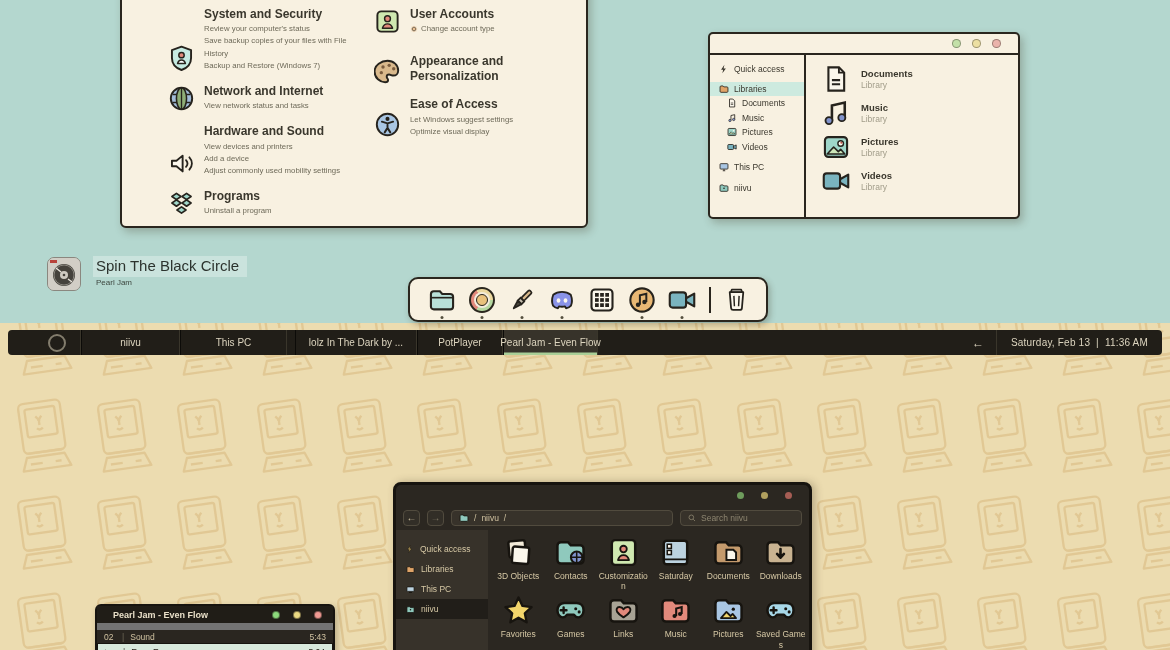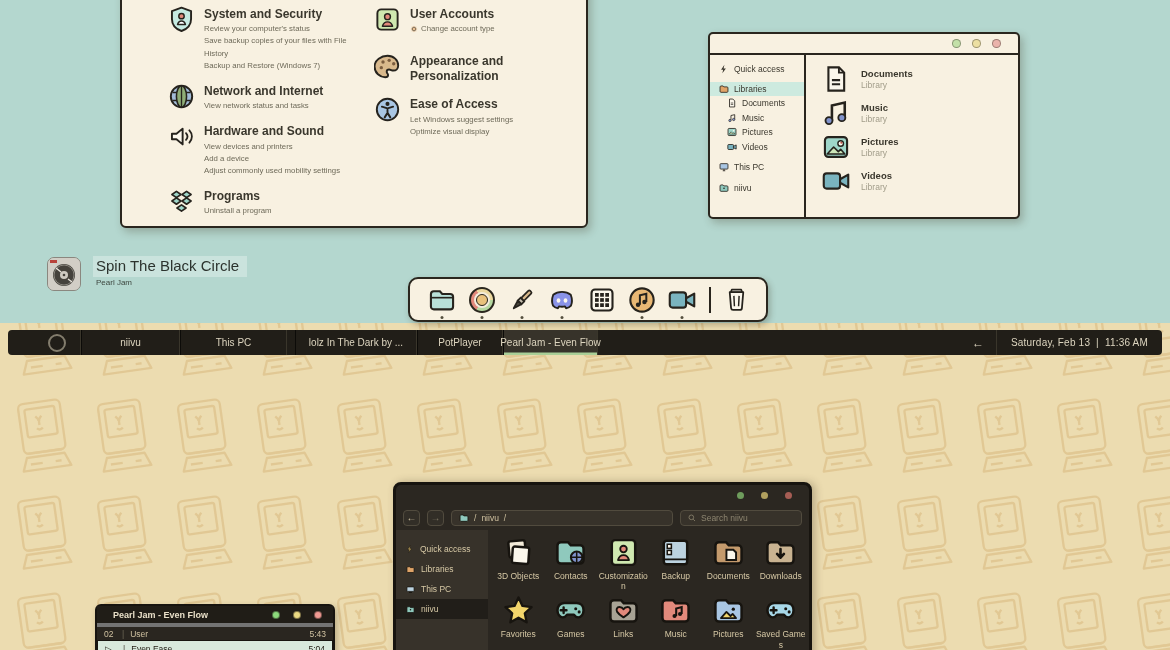--- a/index.html
+++ b/index.html
@@ -8,21 +8,21 @@
   .wallpaper{position:absolute;inset:0;}
   .teal-region{position:absolute;left:0;top:0;width:1170px;height:323px;background:#b4d7cf;}
 
   
   .win{position:absolute;box-sizing:border-box;background:#f8f1e1;border:2px solid #2a261e;
        box-shadow:3px 4px 8px rgba(60,50,30,.28);}
 
   
   .win-cp{left:120px;top:-26px;width:468px;height:254px;border-radius:6px;}
   .cp-grid{position:absolute;left:46px;top:30px;right:12px;display:grid;grid-template-columns:196px 1fr;column-gap:10px;}
-  .cp-item{display:flex;gap:9px;margin-bottom:11px;}
+  .cp-item{display:flex;gap:9px;margin-bottom:11px;align-items:flex-end;}
   .cp-icon{width:27px;height:27px;flex:none;}
   .cp-title{font-size:12px;font-weight:700;color:#3a372d;line-height:1.2;margin:1px 0 2px;}
   .cp-link{font-size:7.8px;color:#6e6a59;line-height:1.55;display:block;text-decoration:none;}
   .cp-link.gear-link{display:flex;align-items:center;gap:3px;}
 
   
   .win-exl{left:708px;top:32px;width:312px;height:187px;border-radius:5px;}
   .exl-titlebar{height:19px;border-bottom:2px solid #2a261e;display:flex;align-items:center;
     justify-content:flex-end;gap:11px;padding-right:17px;}
   .dot{width:9px;height:9px;border-radius:50%;border:1px solid rgba(42,38,30,.4);box-sizing:border-box;}
@@ -110,21 +110,21 @@
 
   
   .win-pl{position:absolute;left:95px;top:604px;width:240px;background:#262219;border:2px solid #17140f;
     border-radius:6px 6px 0 0;box-sizing:border-box;box-shadow:2px 3px 6px rgba(60,50,30,.3);}
   .pl-titlebar{height:17px;background:#201d17;display:flex;align-items:center;padding:0 11px;}
   .pl-title{font-size:9px;font-weight:700;color:#e8dfc8;margin-left:5px;}
   .pl-dots{margin-left:auto;display:flex;gap:13px;align-items:center;}
   .pdot{width:8px;height:8px;border-radius:50%;border:1px solid rgba(23,20,15,.5);box-sizing:border-box;}
   .pdot-g{background:#8cd97c;}.pdot-y{background:#ead983;}.pdot-r{background:#ef9a92;}
   .pl-row{height:13px;display:flex;align-items:center;font-size:8.5px;color:#cfc1a0;background:#2a2620;
-    padding:0 7px;gap:6px;border-top:4px solid #737373;}
+    padding:0 7px;gap:6px;border-top:7px solid #737373;}
   .pl-row.playing{background:#d8e9dc;color:#262219;height:15px;border:1.5px solid #17140f;}
   .pl-num{width:12px;flex:none;}
   .pl-bar{color:#6e6858;}
   .pl-row.playing .pl-bar{color:#4a463c;}
   .pl-time{margin-left:auto;}
 </style>
 </head>
 <body>
 
 <div class="desktop">
@@ -576,21 +576,21 @@
           </svg>
           <div class="exd-label">Customization</div>
         </div>
         <div class="exd-cell">
           <svg class="exd-ic" viewBox="0 0 24 24">
             <rect x="3.5" y="3.5" width="17" height="17" rx="2" fill="#bcd3e0" stroke="#17140f" stroke-width="1.8"></rect>
             <rect x="6" y="6" width="3" height="3" fill="#fbf7ec" stroke="#17140f" stroke-width="1.1"></rect>
             <rect x="6" y="10.5" width="3" height="3" fill="#fbf7ec" stroke="#17140f" stroke-width="1.1"></rect>
             <path d="M3.5 17h17" stroke="#17140f" stroke-width="1.3"></path>
           </svg>
-          <div class="exd-label">Backup</div>
+          <div class="exd-label">Saturday</div>
         </div>
         <div class="exd-cell">
           <svg class="exd-ic" viewBox="0 0 24 24">
             <path d="M2.5 7c0-1.4 1.1-2.5 2.5-2.5h5.2l2 2.3H19c1.4 0 2.5 1.1 2.5 2.5v8.2c0 1.4-1.1 2.5-2.5 2.5H5c-1.4 0-2.5-1.1-2.5-2.5z" fill="#c49a6c" stroke="#17140f" stroke-width="1.8"></path>
             <path d="M10.5 10h5l2 2v5.5h-7z" fill="#fbf7ec" stroke="#17140f" stroke-width="1.4"></path>
           </svg>
           <div class="exd-label">Documents</div>
         </div>
         <div class="exd-cell">
           <svg class="exd-ic" viewBox="0 0 24 24">
@@ -657,21 +657,21 @@
       <span class="pl-title">Pearl Jam - Even Flow</span>
       <span class="pl-dots">
         <span class="pdot pdot-g"></span>
         <span class="pdot pdot-y"></span>
         <span class="pdot pdot-r"></span>
       </span>
     </div>
     <div class="pl-row">
       <span class="pl-num">02</span>
       <span class="pl-bar">|</span>
-      <span>User</span>
+      <span>Sound</span>
       <span class="pl-time">5:43</span>
     </div>
     <div class="pl-row playing">
       <span class="pl-num">▷</span>
       <span class="pl-bar">|</span>
       <span>Even Ease</span>
       <span class="pl-time">5:04</span>
     </div>
   </div>
 

